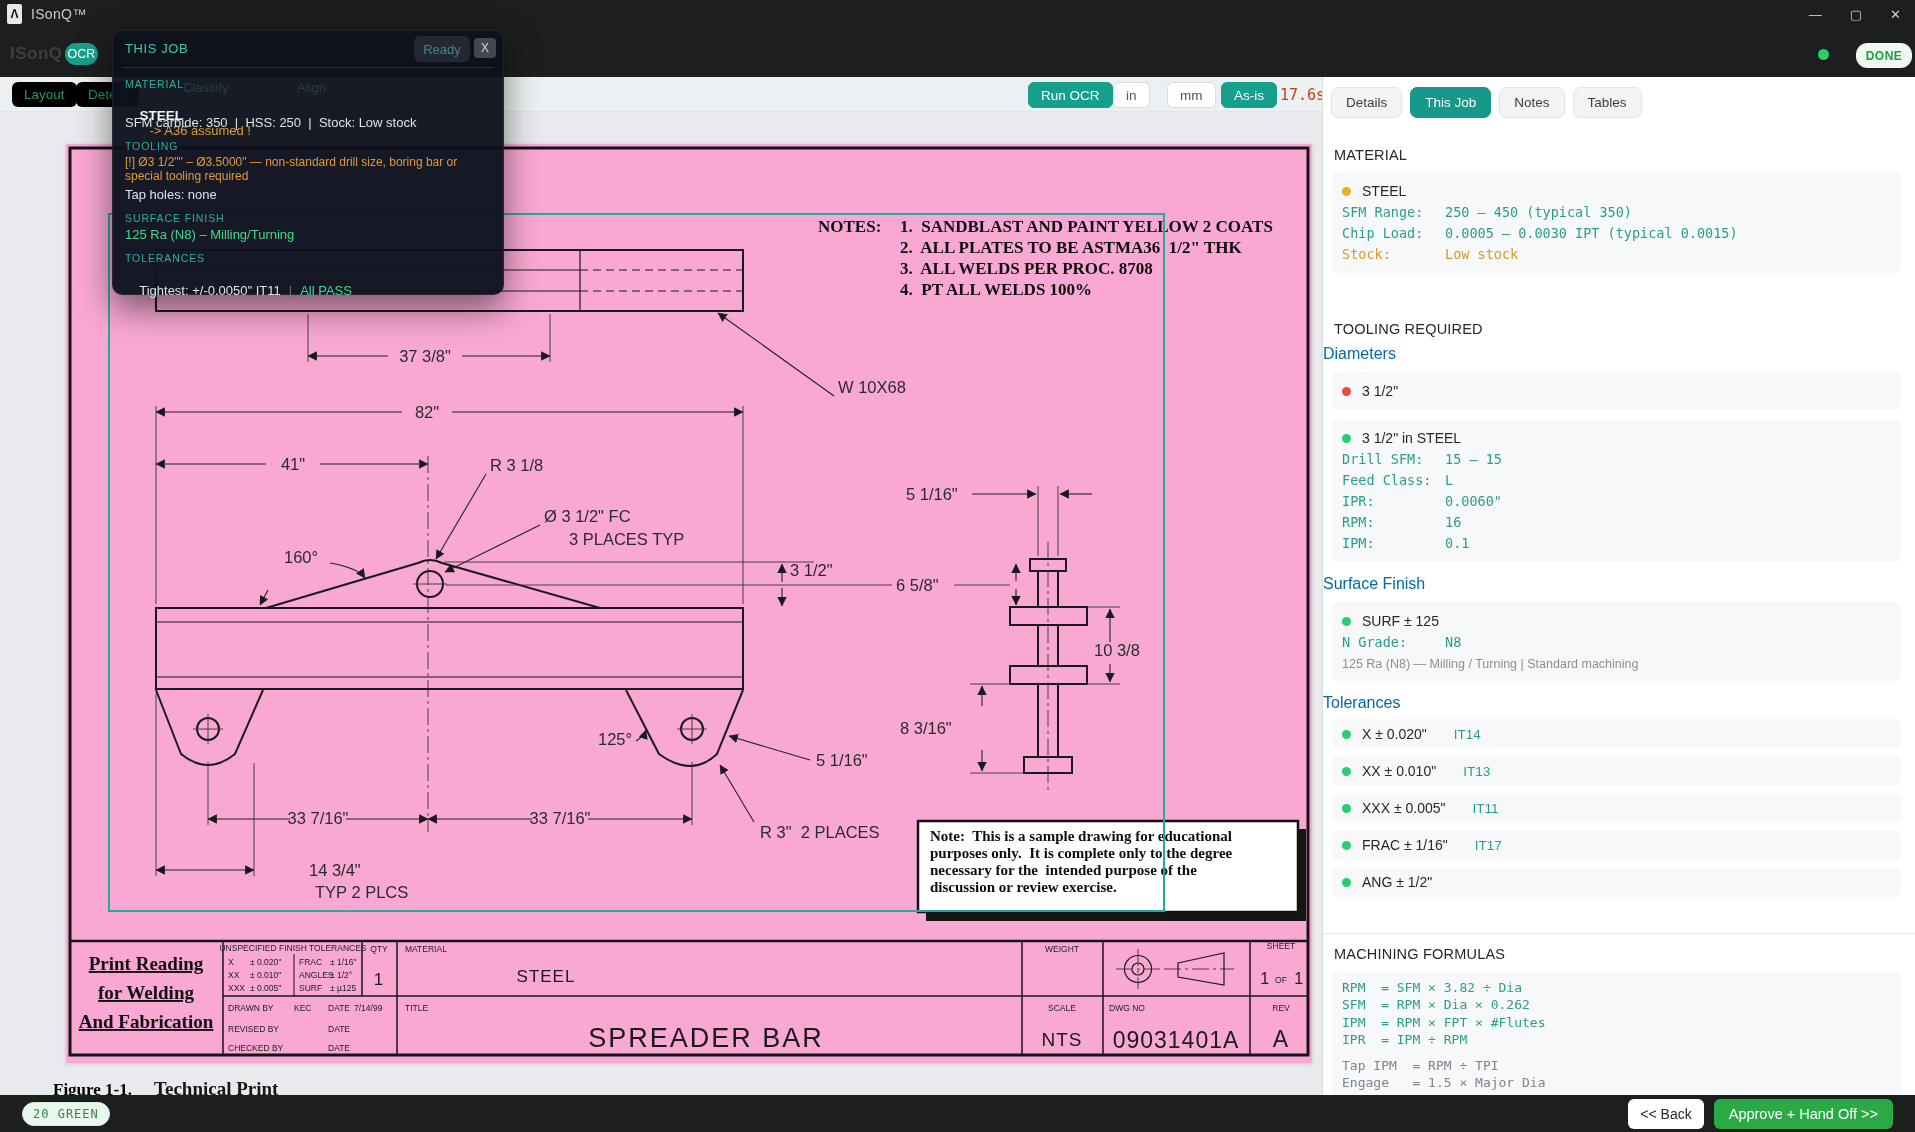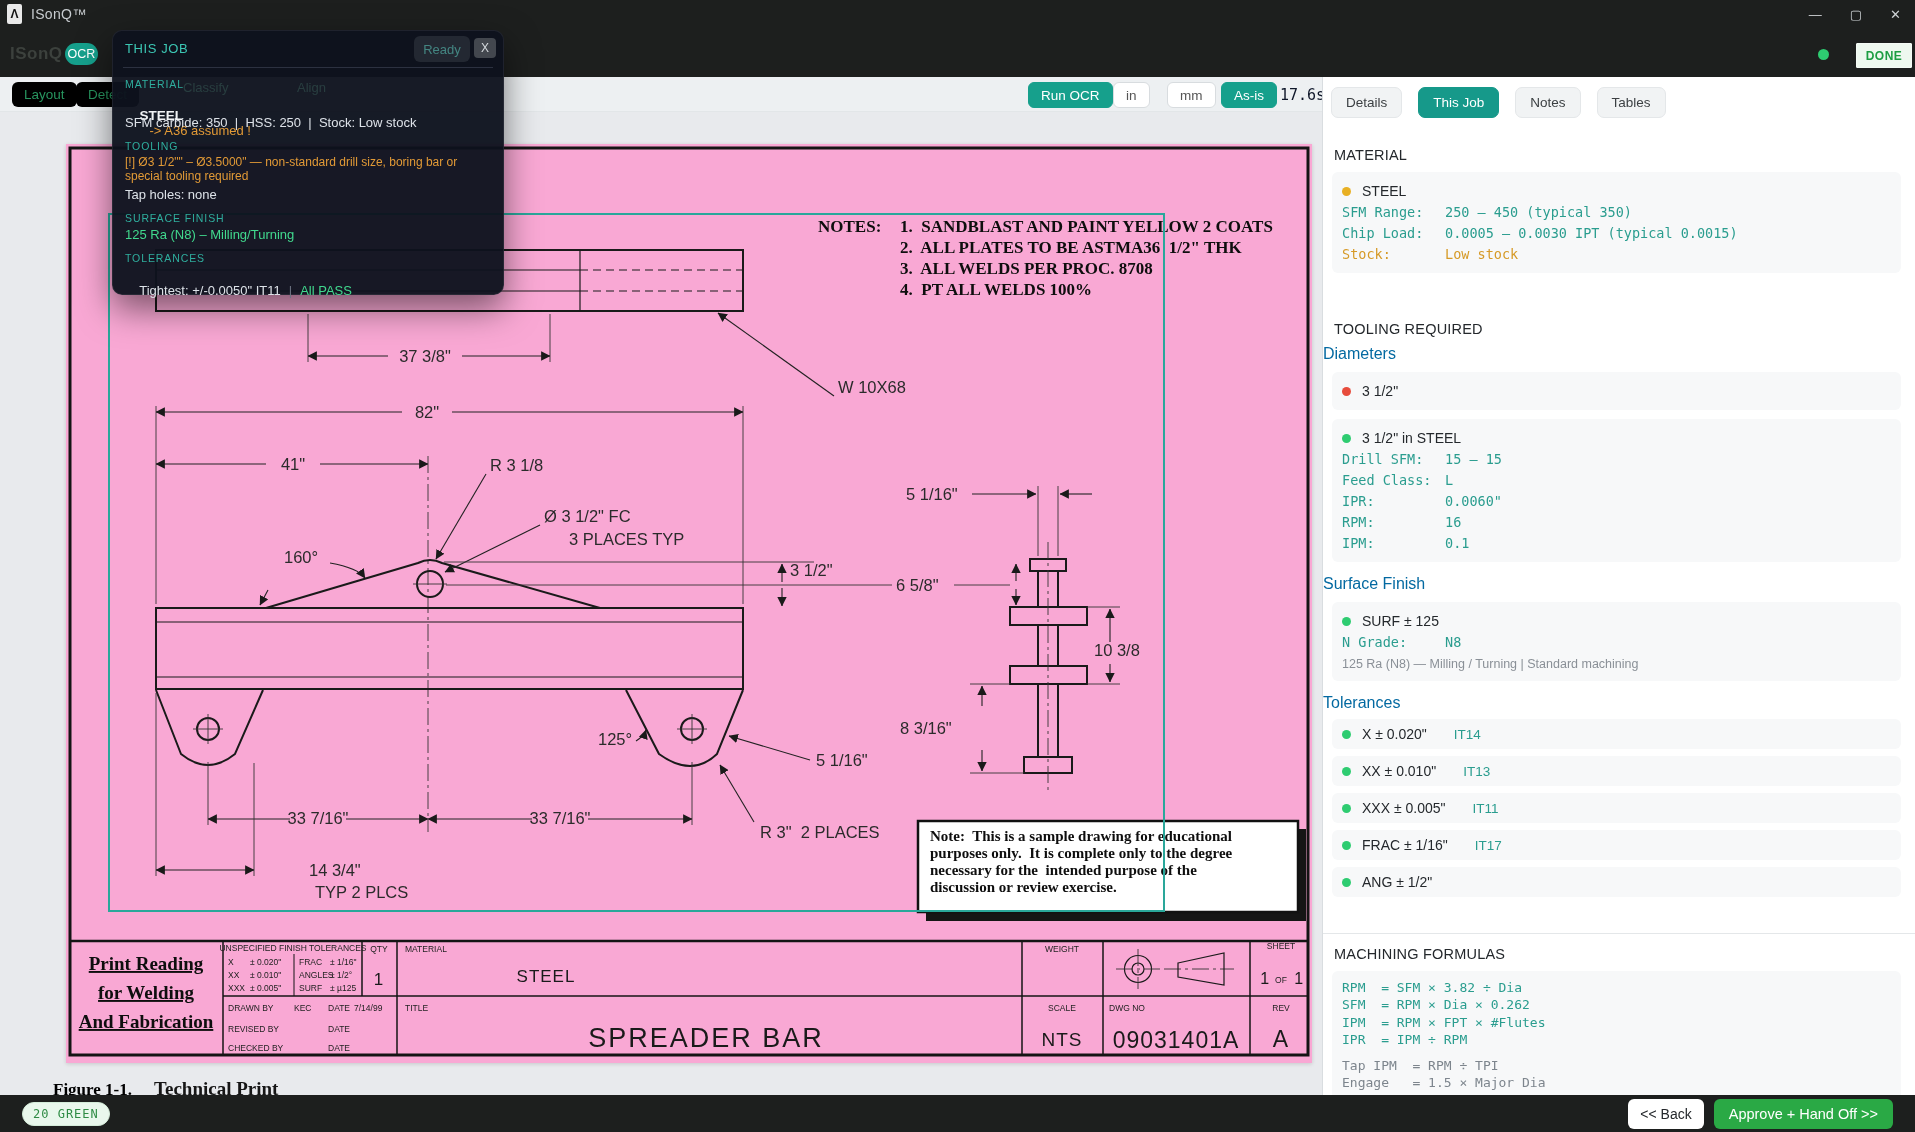--- a/index.html
+++ b/index.html
@@ -7,27 +7,27 @@
   
   .titlebar{position:absolute;left:0;top:0;width:1915px;height:28px;background:#1d1f1e;display:flex;align-items:center}
   .logo{width:15px;height:20px;background:#e9e9e9;border-radius:2px;margin-left:7px;display:flex;align-items:center;justify-content:center;font-weight:bold;font-size:12px;color:#111}
   .apptitle{color:#c7cbcf;font-size:14px;margin-left:9px;letter-spacing:.3px}
   .winbtns{margin-left:auto;display:flex;gap:28px;margin-right:14px;color:#cfd3d6;font-size:13px}
   .winbtns span{cursor:default}
   .appbar{position:absolute;left:0;top:28px;width:1849px;height:49px;background:#1d1f1e}
   .brandghost{position:absolute;left:10px;top:16px;color:#3c413d;font-size:17px;font-weight:bold;letter-spacing:.5px}
   .ocr-pill{position:absolute;left:65px;top:15px;width:33px;height:22px;background:#16a08c;color:#fff;font-size:12.5px;border-radius:12px;display:flex;align-items:center;justify-content:center}
   .statusdot{position:absolute;left:1818px;top:21px;width:11px;height:11px;border-radius:50%;background:#2ecc71}
-  .done-btn{position:absolute;left:1856px;top:15px;width:56px;height:25px;background:#eef8ef;border:1px solid #f4faf5;border-radius:1px;color:#1d9e43;font-weight:bold;font-size:12px;display:flex;align-items:center;justify-content:center;letter-spacing:.5px}
+  .done-btn{position:absolute;left:1856px;top:15px;width:56px;height:25px;background:#eef8ef;border:1px solid #f4faf5;border-radius:11px;color:#1d9e43;font-weight:bold;font-size:12px;display:flex;align-items:center;justify-content:center;letter-spacing:.5px}
   
   .toolstrip{position:absolute;left:0;top:77px;width:1322px;height:35px;background:#edf0f2;border-bottom:1px solid #e2e6e8}
   .tab-pill{position:absolute;top:5px;height:25px;border-radius:6px;background:#000000;color:#27955f;font-size:13.5px;display:flex;align-items:center;justify-content:center;padding:0 12px}
   .tool-btn{position:absolute;top:5px;height:26px;border-radius:6px;display:flex;align-items:center;justify-content:center;font-size:13.5px;padding:0 12px;background:#fff;border:1px solid #d8dcdf;color:#555}
   .tool-btn.teal{background:#16a08c;border-color:#16a08c;color:#fff}
-  .elapsed{position:absolute;left:1280px;top:9px;color:#0f172a;font-size:15px;font-family:"DejaVu Sans Mono",monospace}
+  .elapsed{position:absolute;left:1280px;top:9px;color:#c2410c;font-size:15px;font-family:"DejaVu Sans Mono",monospace}
   
   .canvas{position:absolute;left:0;top:112px;width:1322px;height:983px;background:#e8eaed;overflow:hidden}
   .sheet{position:absolute;left:66px;top:32px;width:1246px;height:919px;background:#f9a8d4;box-shadow:0 1px 4px rgba(0,0,0,.15)}
   .selrect{position:absolute;left:108px;top:101px;width:1057px;height:699px;border:2px solid #2aa79a;z-index:5;pointer-events:none}
   .figcap{position:absolute;left:53px;top:966px;z-index:4;white-space:nowrap;font-family:"Liberation Serif",serif;font-weight:bold}
   .figcap .fa{color:#000000;font-size:17px}
   .figcap .fb{color:#161616;font-size:19px;margin-left:18px}
   
   .popup{position:absolute;left:112px;top:30px;width:392px;height:265px;background:rgba(14,18,29,.96);border:1px solid rgba(255,255,255,.07);border-radius:10px;box-shadow:0 14px 34px rgba(0,0,0,.5);z-index:30;color:#dde2e8}
   .popup .ptitle{position:absolute;left:12px;top:10px;font-size:13px;color:#3cc7b4;letter-spacing:.6px}
@@ -37,21 +37,21 @@
   .popup .pdivider{position:absolute;left:10px;right:10px;top:36px;height:1px;background:#2c3140}
   .psec{position:absolute;left:12px;font-size:10.5px;color:#2fae9e;letter-spacing:.9px}
   .prow{position:absolute;left:12px;right:10px;font-size:13px;white-space:pre}
   .pname{font-weight:bold;color:#f2f4f6;font-size:13.5px}
   .pwarn{color:#e29a36}
   .pgreen{color:#41d98e}
   .psep{color:#6b7280;padding:0 8px}
   .pw{font-size:12px;line-height:14px;white-space:normal}
   
   .sidebar{position:absolute;left:1322px;top:77px;width:593px;height:1018px;background:#fff;border-left:1px solid #d9dde0;z-index:10;overflow:hidden}
-  .sb-tabs{display:flex;gap:16px;margin:10px 0 0 8px}
+  .sb-tabs{display:flex;gap:8px;margin:10px 0 0 8px}
   .sb-tab{height:31px;border-radius:7px;background:#f1f3f4;border:1px solid #e4e7e9;color:#3c4043;font-size:13.5px;display:flex;align-items:center;justify-content:center;padding:0 14px}
   .sb-tab.active{background:#16998a;border-color:#16998a;color:#fff}
   .sb-h{margin:29px 0 0 11px;font-size:14.5px;color:#24282c;letter-spacing:.2px}
   .sb-sub{margin:8px 0 0 0;font-size:16px;color:#0369a1}
   .card{margin:9px 14px 0 9px;background:#f7f8f9;border-radius:6px;padding:8px 10px}
   .dotrow{display:flex;align-items:center;gap:11px;height:22px}
   .dot{width:9px;height:9px;border-radius:50%}
   .dot.orange{background:#e8b024}.dot.red{background:#e74c3c}.dot.green{background:#2ecc71}
   .dotlabel{font-size:14px;color:#24282c}
   .mrow{display:flex;font-family:"DejaVu Sans Mono",monospace;font-size:13.5px;color:#2a9d8f;line-height:21px}

